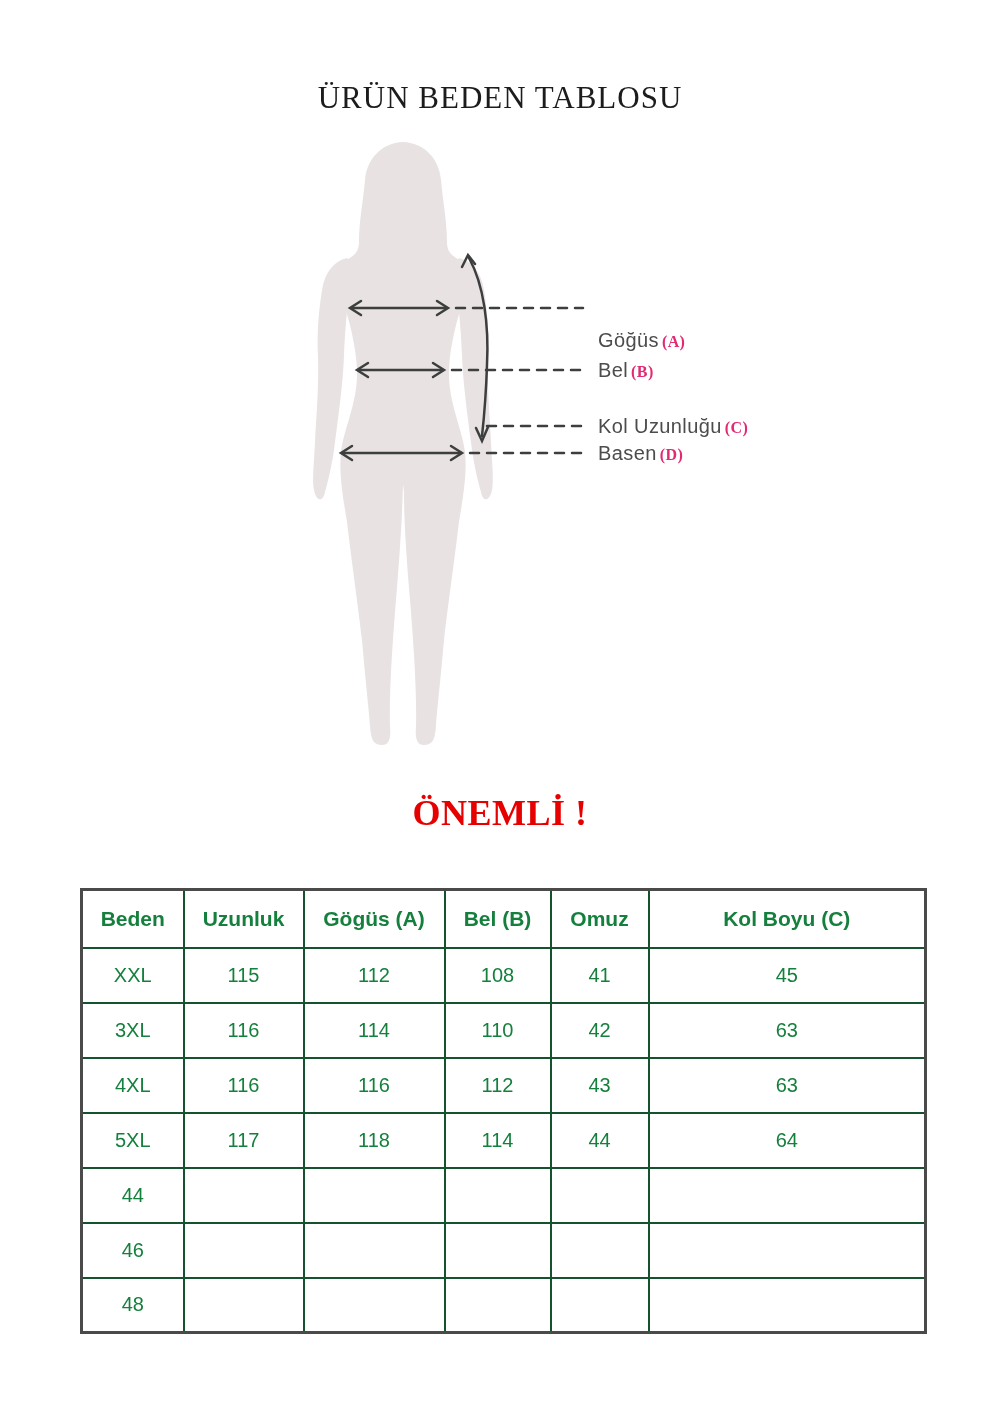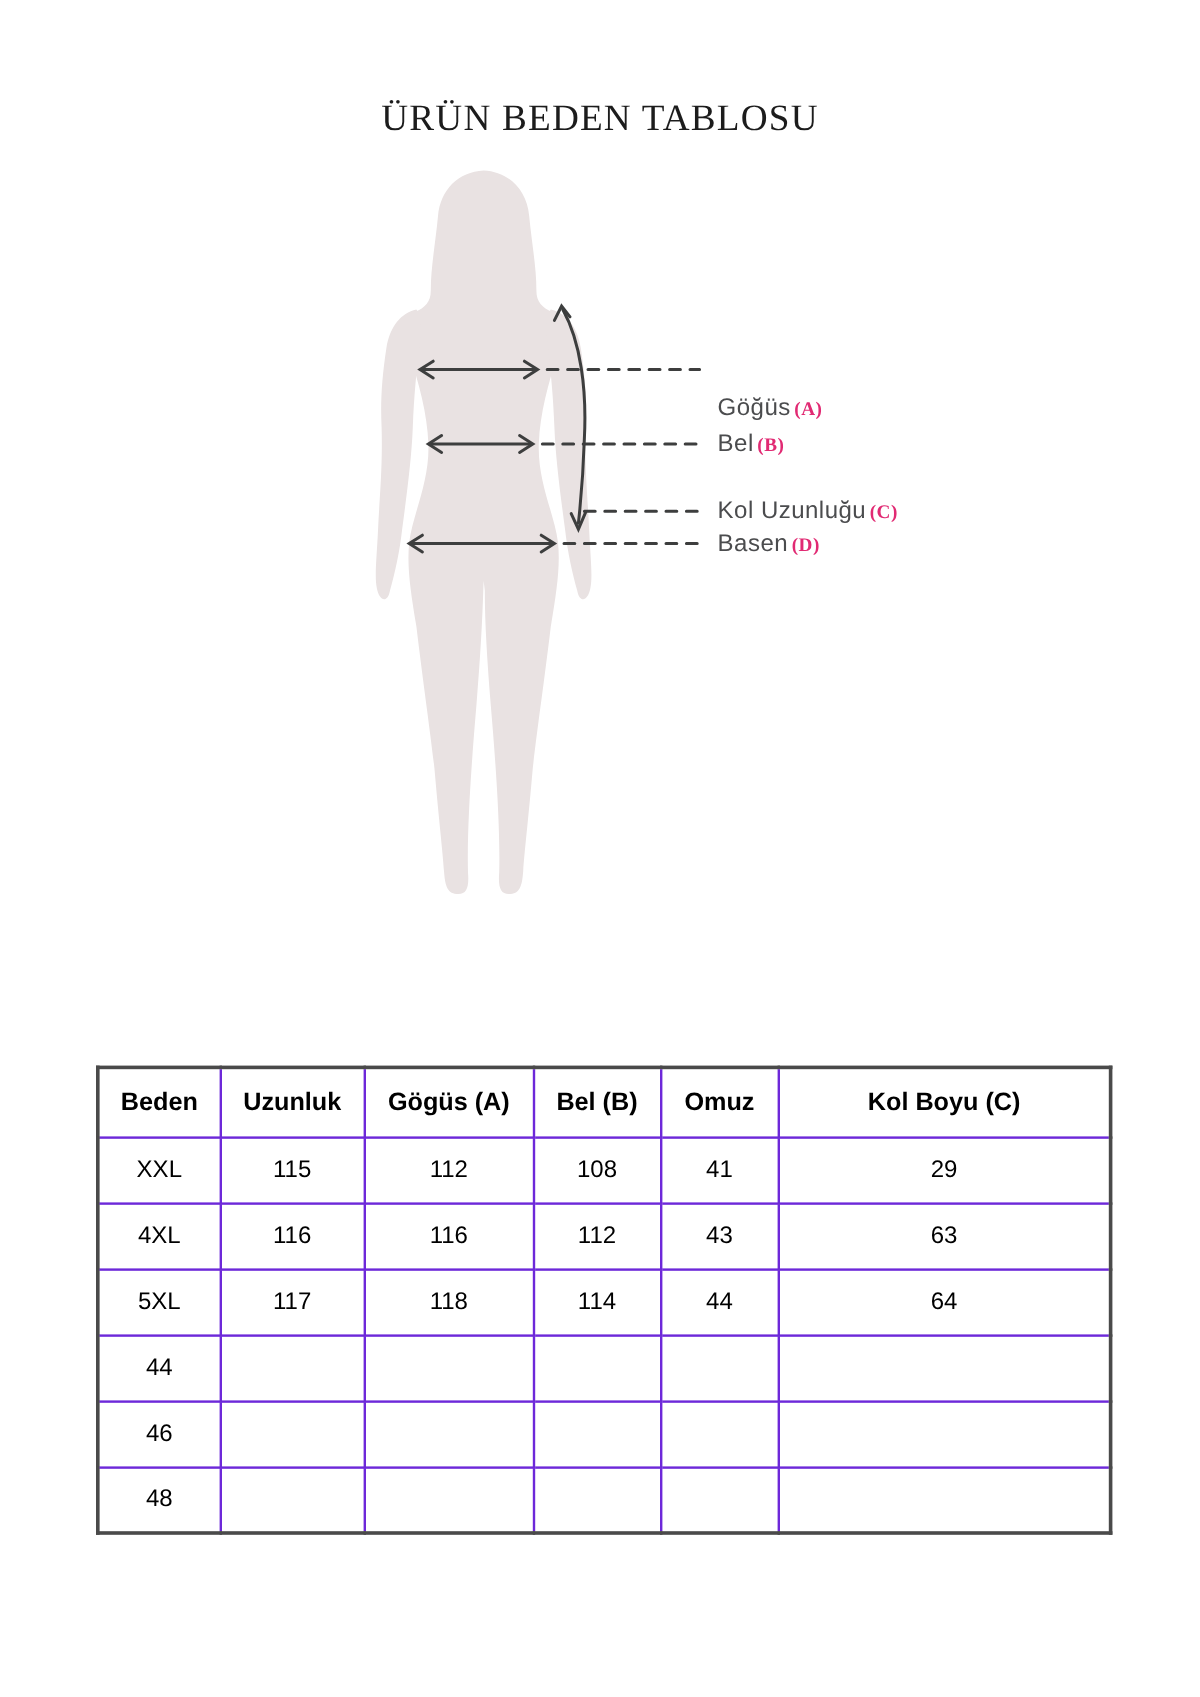--- a/index.html
+++ b/index.html
@@ -58,23 +58,23 @@
   }
   
   .table-wrap { position:absolute; top:888px; left:80px; }
   table.size-table {
     table-layout:fixed;
     border-collapse:collapse;
     width:844px;
     border:3px solid #4a4a4a;
   }
   table.size-table th, table.size-table td {
-    border:2px solid #6d28d9;
+    border:2px solid #14532d;
     text-align:center; vertical-align:middle;
-    color:#000000;
+    color:#15803d;
   }
   table.size-table th { font-size:21px; font-weight:700; }
   table.size-table td { font-size:20px; font-weight:400; }
   table.size-table thead tr { height:58px; }
   table.size-table tbody tr { height:55px; }
   table.size-table th:nth-child(1){ width:102px; }
   table.size-table th:nth-child(2){ width:120px; }
   table.size-table th:nth-child(3){ width:141px; }
   table.size-table th:nth-child(4){ width:106px; }
   table.size-table th:nth-child(5){ width:98px;  }
@@ -183,41 +183,50 @@
   <div class="measure-label label-bel">
     <span>Bel</span><span class="code">(B)</span>
   </div>
   <div class="measure-label label-kol">
     <span>Kol Uzunluğu</span><span class="code">(C)</span>
   </div>
   <div class="measure-label label-basen">
     <span>Basen</span><span class="code">(D)</span>
   </div>
 
+  <div class="warn-heading">ÖNEMLİ !</div>
 
   <div class="table-wrap">
     <table class="size-table">
       <thead>
         <tr>
             <th>Beden</th>
             <th>Uzunluk</th>
             <th>Gögüs (A)</th>
             <th>Bel (B)</th>
             <th>Omuz</th>
             <th>Kol Boyu (C)</th>
           </tr>
       </thead>
       <tbody>
           <tr>
             <td>XXL</td>
             <td>115</td>
             <td>112</td>
             <td>108</td>
             <td>41</td>
-            <td>29</td>
+            <td>45</td>
+          </tr>
+          <tr>
+            <td>3XL</td>
+            <td>116</td>
+            <td>114</td>
+            <td>110</td>
+            <td>42</td>
+            <td>63</td>
           </tr>
           <tr>
             <td>4XL</td>
             <td>116</td>
             <td>116</td>
             <td>112</td>
             <td>43</td>
             <td>63</td>
           </tr>
           <tr>

